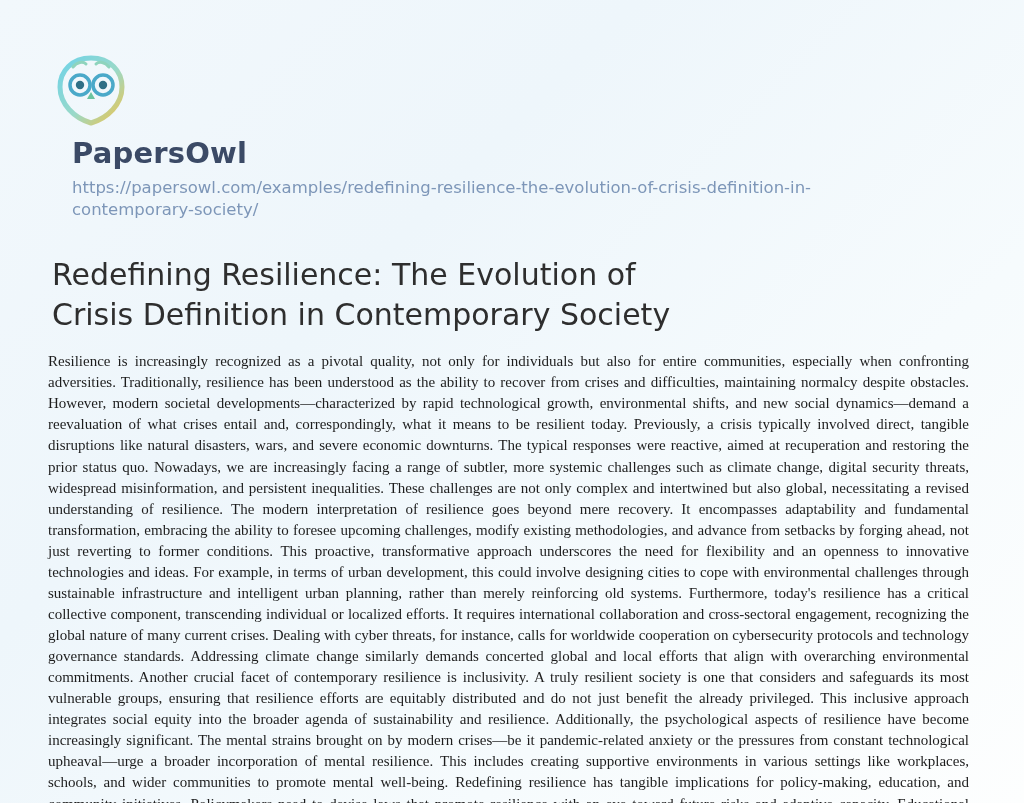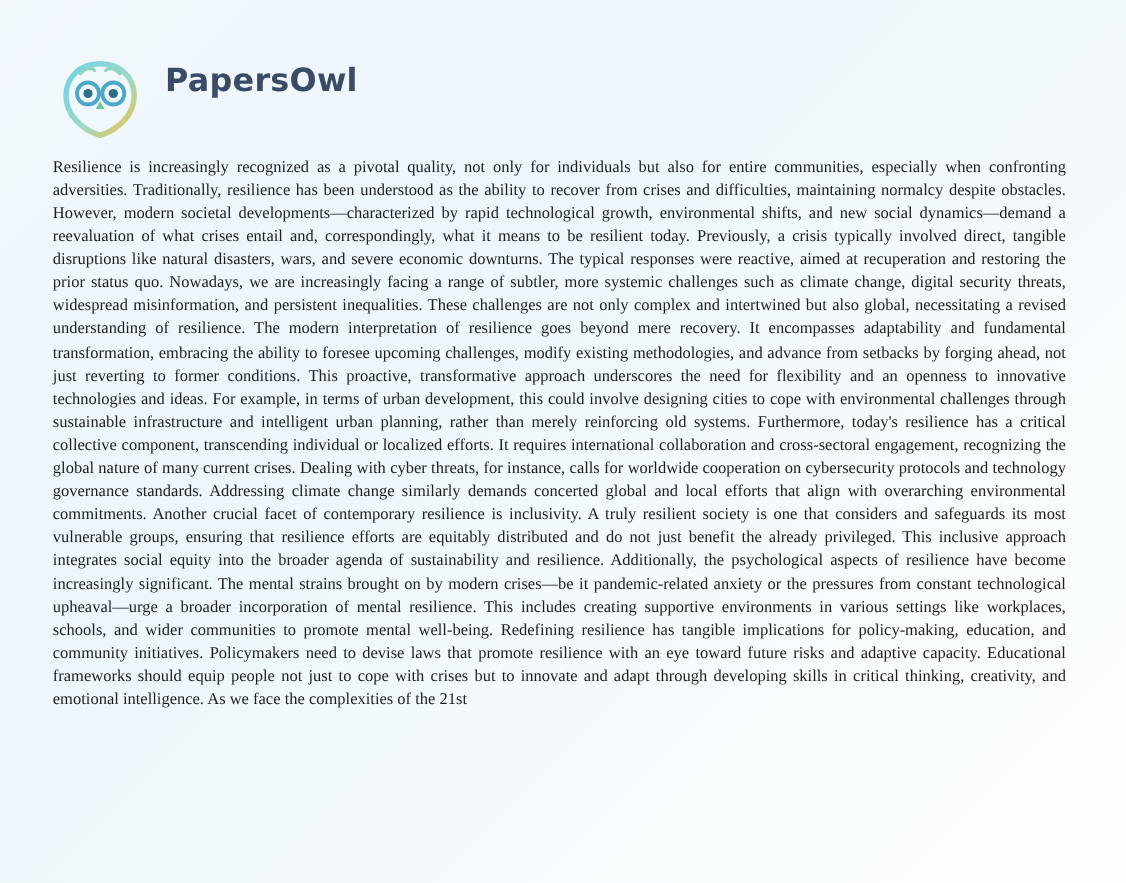--- a/index.html
+++ b/index.html
@@ -26,20 +26,21 @@
     left: 0;
     top: 0;
     right: 0;
     bottom: 0;
     background: transparent;
   }
   .header {
     display: flex;
     align-items: flex-start;
     padding: 52px 60px 0 52px;
+    flex-direction: column;
   }
   .logo {
     width: 78px;
     height: 72px;
     flex: 0 0 78px;
     position: relative;
     margin-top: 2px;
   }
   .brand-block {
     margin-left: 20px;
@@ -106,22 +107,24 @@
           <circle cx="51" cy="31" r="10" fill="none" stroke="#4aa9c9" stroke-width="3.5"></circle>
           <circle cx="28" cy="31" r="4.2" fill="#2f6f86"></circle>
           <circle cx="51" cy="31" r="4.2" fill="#2f6f86"></circle>
           <path d="M39 38 L35 45 L43 45 Z" fill="#6bc4a0"></path>
           <path d="M21 13 C25 8 31 7 34 10" fill="none" stroke="#8fd4bd" stroke-width="3" stroke-linecap="round"></path>
           <path d="M57 13 C53 8 47 7 44 10" fill="none" stroke="#8fd4bd" stroke-width="3" stroke-linecap="round"></path>
         </svg>
       </div>
       <div class="brand-block">
         <div class="brand-name">PapersOwl</div>
+        <div class="brand-url">https://papersowl.com/examples/redefining-resilience-the-evolution-of-crisis-definition-in-contemporary-society/</div>
       </div>
     </div>
 
+    <h1 class="title">Redefining Resilience: The Evolution of Crisis Definition in Contemporary Society</h1>
 
     <div class="article">
       <p>Resilience is increasingly recognized as a pivotal quality, not only for individuals but also for entire communities, especially when confronting adversities. Traditionally, resilience has been understood as the ability to recover from crises and difficulties, maintaining normalcy despite obstacles. However, modern societal developments—characterized by rapid technological growth, environmental shifts, and new social dynamics—demand a reevaluation of what crises entail and, correspondingly, what it means to be resilient today. Previously, a crisis typically involved direct, tangible disruptions like natural disasters, wars, and severe economic downturns. The typical responses were reactive, aimed at recuperation and restoring the prior status quo. Nowadays, we are increasingly facing a range of subtler, more systemic challenges such as climate change, digital security threats, widespread misinformation, and persistent inequalities. These challenges are not only complex and intertwined but also global, necessitating a revised understanding of resilience. The modern interpretation of resilience goes beyond mere recovery. It encompasses adaptability and fundamental transformation, embracing the ability to foresee upcoming challenges, modify existing methodologies, and advance from setbacks by forging ahead, not just reverting to former conditions. This proactive, transformative approach underscores the need for flexibility and an openness to innovative technologies and ideas. For example, in terms of urban development, this could involve designing cities to cope with environmental challenges through sustainable infrastructure and intelligent urban planning, rather than merely reinforcing old systems. Furthermore, today's resilience has a critical collective component, transcending individual or localized efforts. It requires international collaboration and cross-sectoral engagement, recognizing the global nature of many current crises. Dealing with cyber threats, for instance, calls for worldwide cooperation on cybersecurity protocols and technology governance standards. Addressing climate change similarly demands concerted global and local efforts that align with overarching environmental commitments. Another crucial facet of contemporary resilience is inclusivity. A truly resilient society is one that considers and safeguards its most vulnerable groups, ensuring that resilience efforts are equitably distributed and do not just benefit the already privileged. This inclusive approach integrates social equity into the broader agenda of sustainability and resilience. Additionally, the psychological aspects of resilience have become increasingly significant. The mental strains brought on by modern crises—be it pandemic-related anxiety or the pressures from constant technological upheaval—urge a broader incorporation of mental resilience. This includes creating supportive environments in various settings like workplaces, schools, and wider communities to promote mental well-being. Redefining resilience has tangible implications for policy-making, education, and community initiatives. Policymakers need to devise laws that promote resilience with an eye toward future risks and adaptive capacity. Educational frameworks should equip people not just to cope with crises but to innovate and adapt through developing skills in critical thinking, creativity, and emotional intelligence. As we face the complexities of the 21st</p>
     </div>
 
   </div>
 </div>
 
 </body></html>

